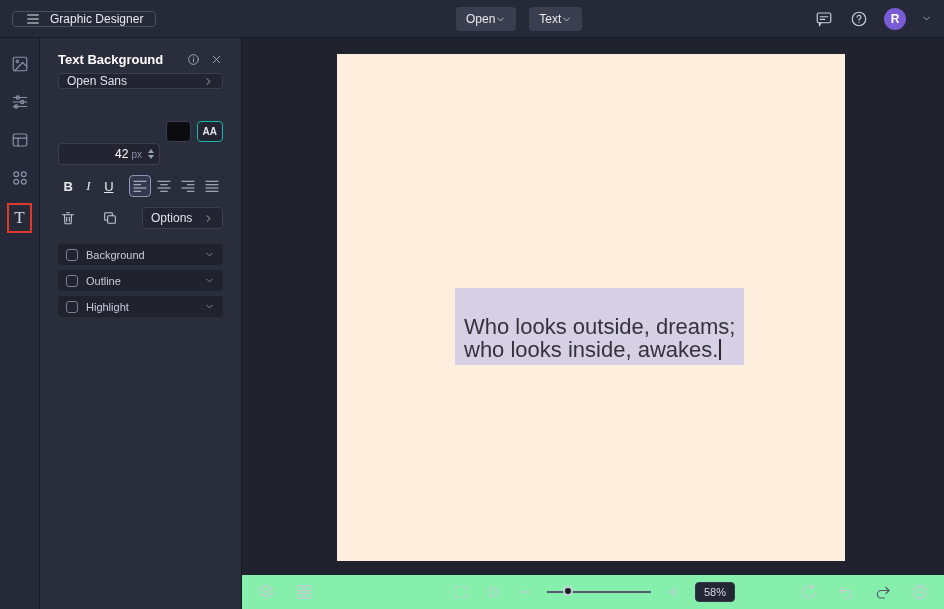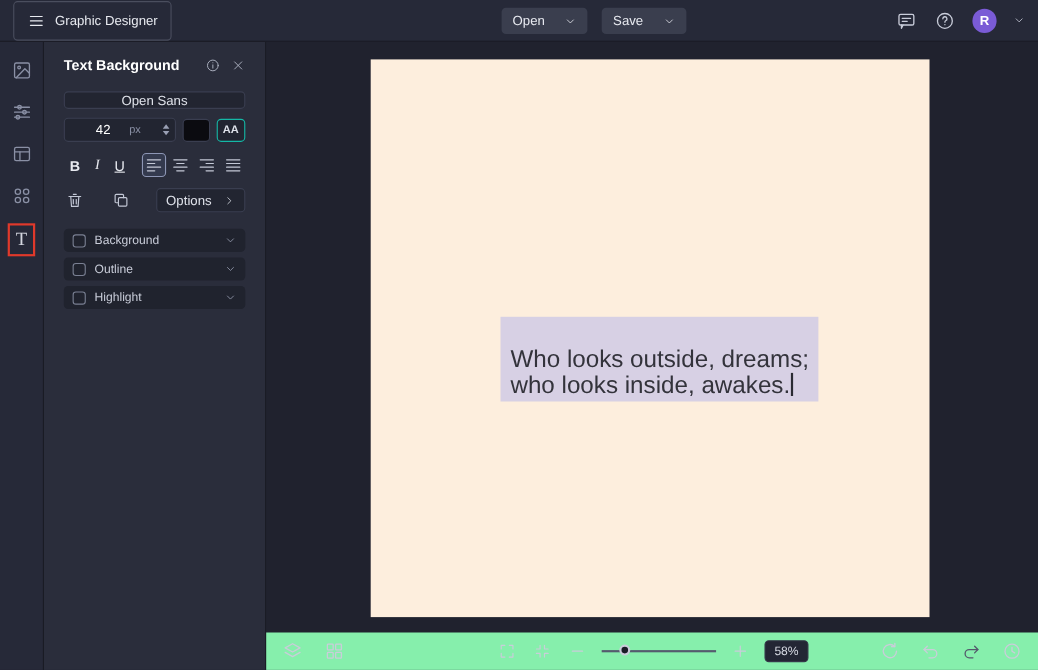--- a/index.html
+++ b/index.html
@@ -2,52 +2,52 @@
 <html><head>
 <meta charset="utf-8">
 <style>
   * { margin:0; padding:0; box-sizing:border-box; }
   html,body { width:944px; height:609px; overflow:hidden; background:#20222e;
     font-family:"Liberation Sans", sans-serif; }
 
   
   .topbar { height:38px; background:#262938; border-bottom:1px solid #191b24;
     display:flex; align-items:center; padding:0 12px; position:relative; }
-  .app-button { display:flex; align-items:center; gap:9px; height:36px; padding:0 12px;
+  .app-button { display:flex; align-items:center; gap:9px; height:16px; padding:0 12px;
     border:1px solid #4a4e5e; border-radius:4px; color:#e8eaf0; font-size:12px; cursor:pointer; }
   .tb-center { position:absolute; left:456px; top:7px; display:flex; gap:13px; }
   .tb-btn { background:#3a3e4e; border-radius:4px; height:24px; padding:0 10px;
-    display:flex; align-items:center; gap:18px; color:#e8eaf0; font-size:12px; cursor:pointer; }
+    display:flex; align-items:center; gap:0; color:#e8eaf0; font-size:12px; cursor:pointer; }
   .tb-right { margin-left:auto; display:flex; align-items:center; gap:15px; color:#c9cdda; }
   .avatar { width:22px; height:22px; border-radius:50%; background:#7a5bd6; color:#fff;
     font-size:12px; font-weight:bold; display:flex; align-items:center; justify-content:center; }
 
   
   .main { display:flex; height:571px; }
 
   
   .iconbar { width:40px; background:#262938; border-right:1px solid #191b24;
     display:flex; flex-direction:column; align-items:center; padding-top:13px; gap:12px; }
   .icon-slot { width:26px; height:26px; display:flex; align-items:center; justify-content:center;
     color:#8a90a5; cursor:pointer; }
   .icon-slot.hl { color:#d4d7e0; border:2px solid #e0392b; width:25px; height:30px; }
   .ttool { font-size:17px; font-family:"Liberation Serif", serif; }
 
   
   .panel { width:202px; background:#2a2d3b; border-right:1px solid #191b24; padding:14px 18px; }
   .panel-head { display:flex; align-items:center; }
   .panel-title { font-size:13px; font-weight:bold; color:#ffffff; }
   .panel-head .hicons { margin-left:auto; display:flex; gap:10px; color:#aeb3c2; }
-  .boxrow { margin-top:16px; height:16px; background:#222531; border:1px solid #3a3e50;
+  .boxrow { margin-top:6px; height:16px; background:#222531; border:1px solid #3a3e50;
     border-radius:4px; display:flex; align-items:center; padding:0 8px; color:#dfe2ea;
-    font-size:12px; justify-content:space-between; cursor:pointer;flex-direction:column; }
+    font-size:12px; justify-content:space-between; cursor:pointer; }
   .sizerow { margin-top:8px; display:flex; align-items:center; gap:6px; }
   .size-box { width:104px; height:22px; background:#222531; border:1px solid #3a3e50;
     border-radius:4px; display:flex; align-items:center; justify-content:flex-end;
-    padding:0 5px; gap:17px; }
+    padding:0 5px; gap:3px;margin-top:46px; }
   .size-val { color:#ffffff; font-size:12px; }
   .size-unit { color:#8a90a5; font-size:10px; }
   .stepper { display:flex; flex-direction:column; align-items:center; gap:2px; margin-left:3px; cursor:pointer; }
   .tri-up { width:0; height:0; border-left:3px solid transparent; border-right:3px solid transparent;
     border-bottom:4px solid #9aa0b4; }
   .tri-dn { width:0; height:0; border-left:3px solid transparent; border-right:3px solid transparent;
     border-top:4px solid #9aa0b4; }
   .swatch { width:25px; height:21px; background:#0b0b10; border:1px solid #3a3e50;
     border-radius:4px; cursor:pointer; }
   .aa-btn { width:27px; height:21px; background:#222531; border:1px solid #14b8a6; border-radius:4px;
@@ -115,21 +115,21 @@
   </div>
 
   <div class="tb-center">
     <div class="tb-btn">
       <span>Open</span>
       <svg class="i sm" viewBox="0 0 24 24">
           <path d="M6 9l6 6 6-6"></path>
         </svg>
     </div>
     <div class="tb-btn">
-      <span>Save</span>
+      <span>Text</span>
       <svg class="i sm" viewBox="0 0 24 24">
           <path d="M6 9l6 6 6-6"></path>
         </svg>
     </div>
   </div>
 
   <div class="tb-right">
     <div class="icon-btn">
       <svg class="i lg" viewBox="0 0 24 24">
         <rect x="3" y="4" width="18" height="13" rx="2"></rect>

